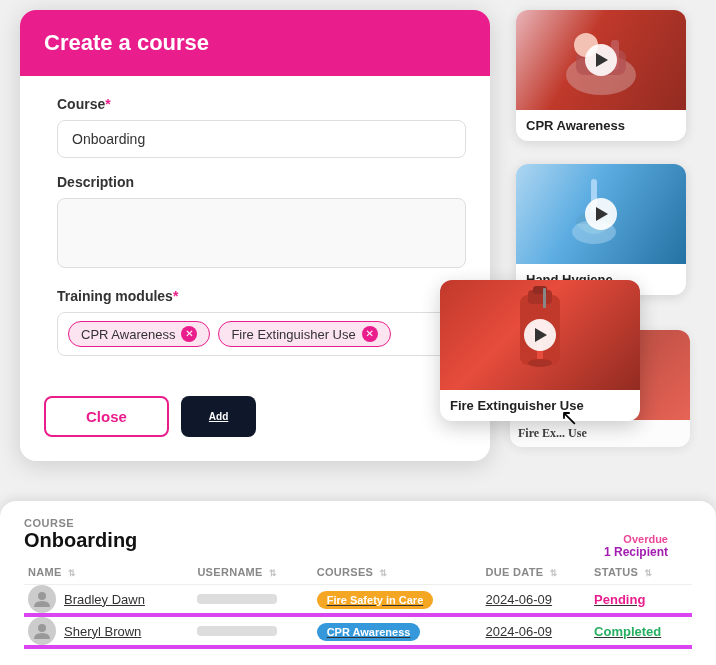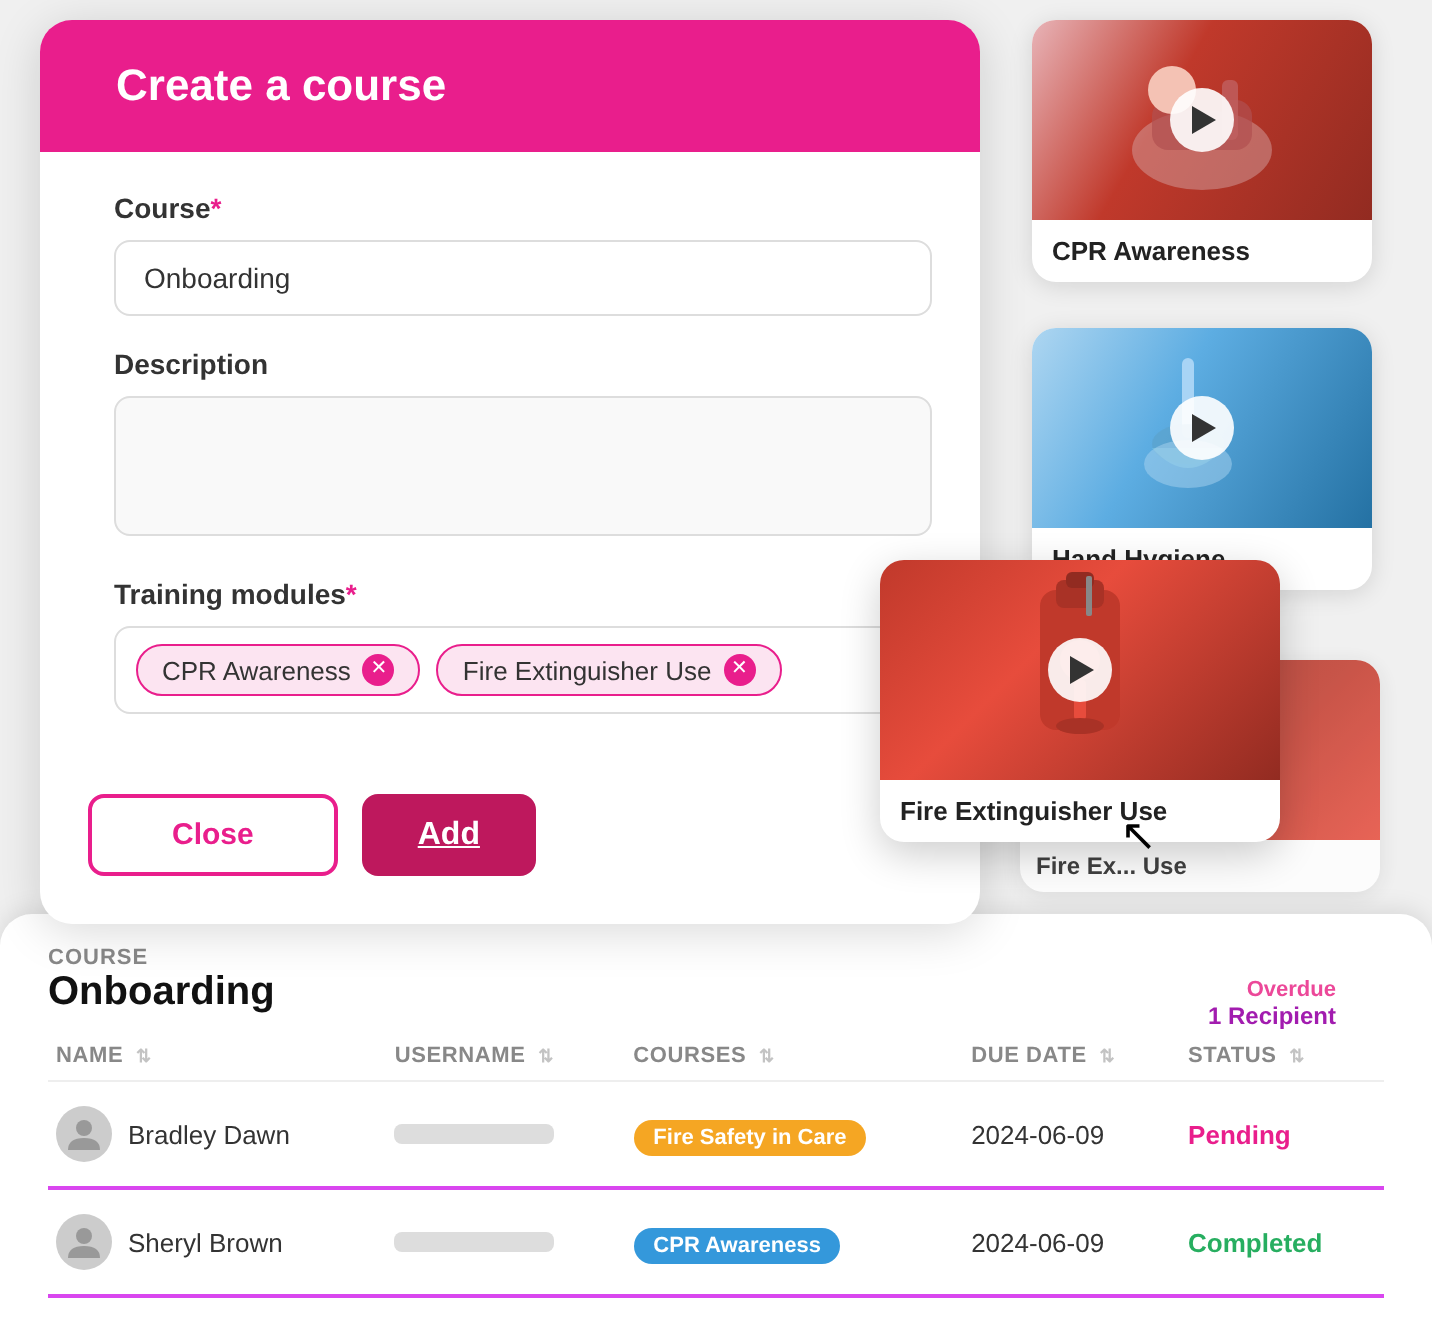--- a/index.html
+++ b/index.html
@@ -27,21 +27,20 @@
 
     .modal-header {
       background: #e91e8c;
       padding: 20px 24px;
     }
 
     .modal-header h2 {
       color: white;
       font-size: 22px;
       font-weight: 700;
-      margin-left: 14px;
     }
 
     .modal-body {
       padding: 20px 24px;
       margin-left: 13px;
     }
 
     .field-label {
       font-size: 14px;
       font-weight: 600;
@@ -126,26 +125,26 @@
       background: white;
       color: #e91e8c;
       border-radius: 8px;
       padding: 10px 40px;
       font-size: 15px;
       font-weight: 600;
       cursor: pointer;
     }
 
     .btn-add {
-      background: #be185d;
+      background: #0f172a;
       color: white;
       border: none;
       border-radius: 8px;
       padding: 10px 28px;
-      font-size: 16px;
+      font-size: 10px;
       font-weight: 600;
       cursor: pointer;
       text-decoration: underline;
     }
 
     
     .course-card {
       position: absolute;
       width: 170px;
       background: white;
@@ -245,20 +244,21 @@
       width: 100%;
       height: 90px;
       background: linear-gradient(135deg, #922b21 0%, #c0392b 60%, #e74c3c 100%);
     }
 
     .behind-card-label {
       padding: 6px 8px;
       font-size: 12px;
       font-weight: 600;
       color: #222;
+      font-family: Liberation Serif, serif;
     }
 
     
     .cursor {
       position: absolute;
       top: 405px;
       left: 560px;
       z-index: 50;
       font-size: 22px;
       pointer-events: none;
@@ -329,25 +329,26 @@
     }
 
     th .sort-icon {
       display: inline-block;
       margin-left: 3px;
       opacity: 0.5;
       font-size: 9px;
     }
 
     td {
-      padding: 12px 4px;
+      padding: 0 4px;
       font-size: 13px;
       color: #333;
       vertical-align: middle;
-      border-bottom: 2px solid #d946ef;
+      border-bottom: 4px solid #d946ef;
+      text-decoration: underline;
     }
 
     .user-cell {
       display: flex;
       align-items: center;
       gap: 8px;
     }
 
     .avatar {
       width: 28px;

